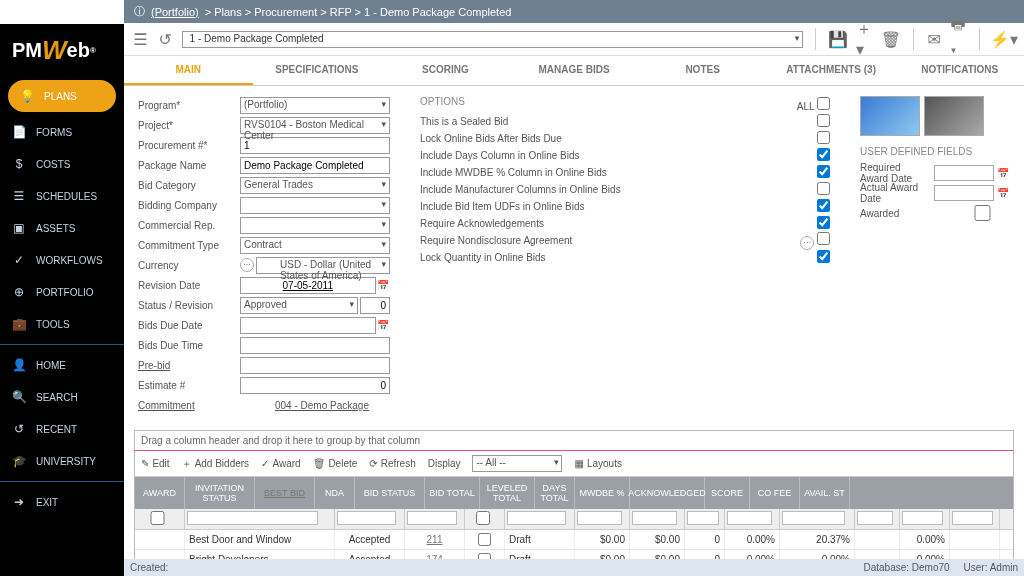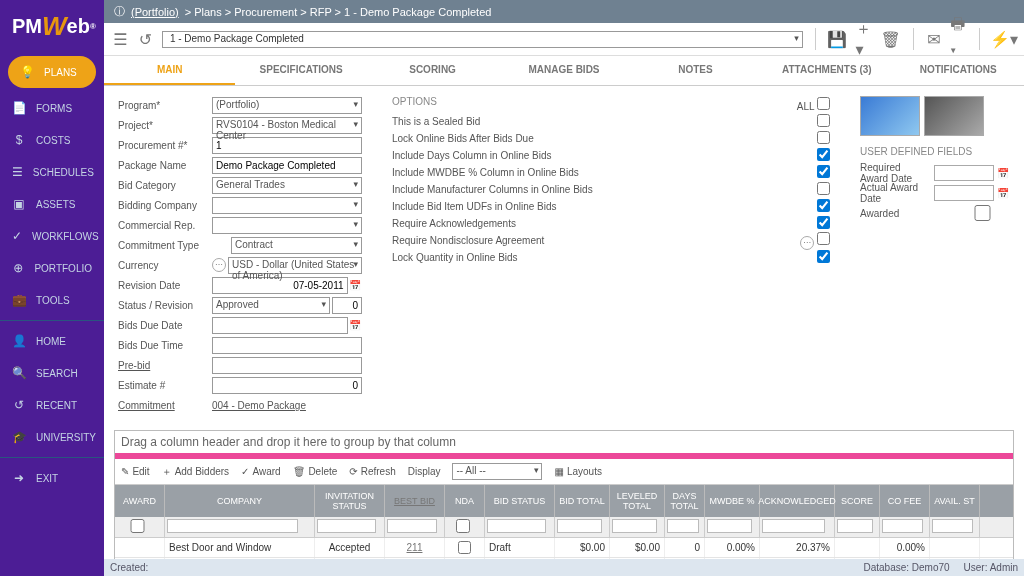--- a/index.html
+++ b/index.html
@@ -1,18 +1,18 @@
 <!DOCTYPE html>
 <html><head>
 <meta charset="utf-8">
 <style>
 * { box-sizing: border-box; margin: 0; padding: 0; font-family: Arial, sans-serif; }
 body { width: 1024px; height: 576px; overflow: hidden; background: #fff; font-size: 11px; color: #333; }
 .app { display: flex; height: 576px; }
-.sidebar { width: 104px; background: #4c1d95; color: #c4d4e4; display: flex; flex-direction: column; }
+.sidebar { width: 124px; background: #000000; color: #c4d4e4; display: flex; flex-direction: column; margin-top: 24px; }
 .logo { height: 52px; display: flex; align-items: center; padding-left: 12px; font-size: 20px; font-weight: bold; }
 .logo .pm { color: #fff; }
 .logo .w { color: #e7970e; font-style: italic; font-size: 26px; }
 .logo .eb { color: #fff; }
 .logo sup { font-size: 8px; color:#fff; }
 .nav { list-style: none; }
 .nav li { display: flex; align-items: center; padding: 9px 12px; font-size: 10px; cursor: pointer; gap: 10px; }
 .nav li.active { background: #eea317; color: #fff; border-radius: 16px; margin: 4px 8px; }
 .nav .icon { width: 14px; text-align: center; font-size: 12px; }
 .nav hr { border: none; border-top: 1px solid #2a557f; margin: 4px 0; }
@@ -41,21 +41,21 @@
 .opt-row { display:flex; justify-content:space-between; align-items:center; height:17px; font-size:10px; color:#555;}
 .opt-row input[type=checkbox]{ accent-color:#0078d7;}
 .img-col { width:150px;}
 .img-row { display:flex; gap:4px; margin-bottom:10px;}
 .img-row .thumb { width:60px; height:40px; background:linear-gradient(135deg,#3a7bd5,#8fc8f0); border:1px solid #aaa;}
 .img-row .thumb2 { background:linear-gradient(135deg,#555,#aaa);}
 .udf-hdr { font-size:10px; color:#888; margin:6px 0;}
 .udf-row { display:flex; align-items:center; gap:4px; height:20px; font-size:10px; color:#555;}
 .udf-row input { width:60px; height:16px; border:1px solid #aaa;}
 .grid-wrap { margin:6px 10px; border:1px solid #bbb; }
-.grid-drag { padding:4px 6px; font-size:12px; color:#666; border-bottom:6px solid #ec4899;}
+.grid-drag { padding:4px 6px; font-size:10px; color:#666; border-bottom:1px solid #ec4899;}
 .grid-tb { display:flex; align-items:center; padding:4px 6px; gap:12px; border-bottom:1px solid #ccc; font-size:10px; color:#555;}
 .grid-tb .act { cursor:pointer; display:flex; align-items:center; gap:3px;}
 .ghdr { display:flex; background:#9aa0a6; color:#fff; font-size:9px;}
 .ghdr .c { padding:6px 4px; border-right:1px solid #bbb; text-align:center; display:flex; align-items:center; justify-content:center;}
 .gfilt { display:flex; background:#eee; border-bottom:1px solid #ccc;}
 .gfilt .c { padding:2px; border-right:1px solid #ccc;}
 .gfilt input { width:90%; height:14px; border:1px solid #bbb; font-size:9px;}
 .grow { display:flex; border-bottom:1px solid #e4e4e4; font-size:10px;}
 .grow .c { padding:3px 4px; border-right:1px solid #eee; display:flex; align-items:center;}
 .c0{width:50px;justify-content:center;} .c1{width:150px;} .c2{width:70px;justify-content:center;} .c3{width:60px;justify-content:center;text-decoration:underline;color:#777;} .c4{width:40px;justify-content:center;} .c5{width:70px;} .c6{width:55px;justify-content:flex-end;} .c7{width:55px;justify-content:flex-end;} .c8{width:40px;justify-content:flex-end;} .c9{width:55px;justify-content:flex-end;} .c10{width:75px;justify-content:flex-end;} .c11{width:45px;justify-content:flex-end;} .c12{width:50px;justify-content:flex-end;} .c13{width:50px;}
@@ -157,21 +157,21 @@
         <div class="tab active">MAIN</div>
         <div class="tab">SPECIFICATIONS</div>
         <div class="tab">SCORING</div>
         <div class="tab">MANAGE BIDS</div>
         <div class="tab">NOTES</div>
         <div class="tab">ATTACHMENTS (3)</div>
         <div class="tab">NOTIFICATIONS</div>
       </div>
 
     <div class="form-area">
-      <div style="display:flex; gap:2px;">
+      <div style="display:flex; gap:10px;">
         <div class="fcol labels" id="flabels">
             <div class="frow">Program*</div>
             <div class="frow">Project*</div>
             <div class="frow">Procurement #*</div>
             <div class="frow">Package Name</div>
             <div class="frow">Bid Category</div>
             <div class="frow">Bidding Company</div>
             <div class="frow">Commercial Rep.</div>
             <div class="frow">Commitment Type</div>
             <div class="frow">Currency</div>
@@ -208,33 +208,33 @@
             <div class="frow" style="gap: 2px;">
               <div class="fsel" style="flex: 1 1 0%;">
                 <span class="v"></span>
               </div>
             </div>
             <div class="frow" style="gap: 2px;">
               <div class="fsel" style="flex: 1 1 0%;">
                 <span class="v"></span>
               </div>
             </div>
-            <div class="frow" style="gap: 2px; margin-left: 19px;">
+            <div class="frow" style="gap: 2px;">
               <div class="fsel" style="flex: 1 1 0%;">
                 <span class="v">Contract</span>
               </div>
             </div>
             <div class="frow" style="gap: 2px;">
               <span class="dots">⋯</span>
-              <div class="fsel" style="flex: 1 1 0%;">
+              <div class="fsel" style="flex: 1 1 0%; padding-left: 20px;">
                 <span class="v">USD - Dollar (United States of America)</span>
               </div>
             </div>
             <div class="frow" style="gap: 2px;">
-              <input class="finput" value="07-05-2011" style="text-align: right; flex: 1 1 0%;">
+              <input class="finput" value="07-05-2011" style="text-align: center; flex: 1 1 0%; text-decoration: underline;">
               <span class="cal-ic"></span>
             </div>
             <div class="frow" style="gap: 2px;">
               <div class="fsel" style="flex: 1 1 0%;">
                 <span class="v">Approved</span>
               </div>
               <input class="finput" value="0" style="width: 30px; text-align: right;">
             </div>
             <div class="frow" style="gap: 2px;">
               <input class="finput" style="flex: 1 1 0%;">
@@ -243,21 +243,21 @@
             <div class="frow" style="gap: 2px;">
               <input class="finput" style="flex: 1 1 0%;">
             </div>
             <div class="frow" style="gap: 2px;">
               <input class="finput" style="flex: 1 1 0%;">
             </div>
             <div class="frow" style="gap: 2px;">
               <input class="finput" value="0" style="text-align: right; flex: 1 1 0%;">
             </div>
             <div class="frow" style="gap: 2px;">
-              <span style="text-decoration: underline;">004 - Demo Package</span>
+              <span style="text-decoration: underline; margin-left: 35px;">004 - Demo Package</span>
             </div>
           </div>
       </div>
 
       <div class="opt-col">
         <div class="opt-row">
             <span class="opt-hdr">OPTIONS</span>
         <span><span>ALL</span> <input type="checkbox" style=""></span>
           </div>
         <div id="optrows">
@@ -334,21 +334,20 @@
         <span class="act">🗑 <span>Delete</span></span>
         <span class="act">⟳ <span>Refresh</span></span>
         <span>Display</span>
         <div class="fsel" style="width:90px">
             <span class="v">-- All --</span>
           </div>
         <span class="act">▦ <span>Layouts</span></span>
       </div>
       <div class="ghdr" id="ghdr">
           <div class="c c0">AWARD</div>
-          <div class="c c1">COMPANY</div>
           <div class="c c2">INVITATION STATUS</div>
           <div class="c c3">BEST BID</div>
           <div class="c c4">NDA</div>
           <div class="c c5">BID STATUS</div>
           <div class="c c6">BID TOTAL</div>
           <div class="c c7">LEVELED TOTAL</div>
           <div class="c c8">DAYS TOTAL</div>
           <div class="c c9">MWDBE %</div>
           <div class="c c10">ACKNOWLEDGED</div>
           <div class="c c11">SCORE</div>

